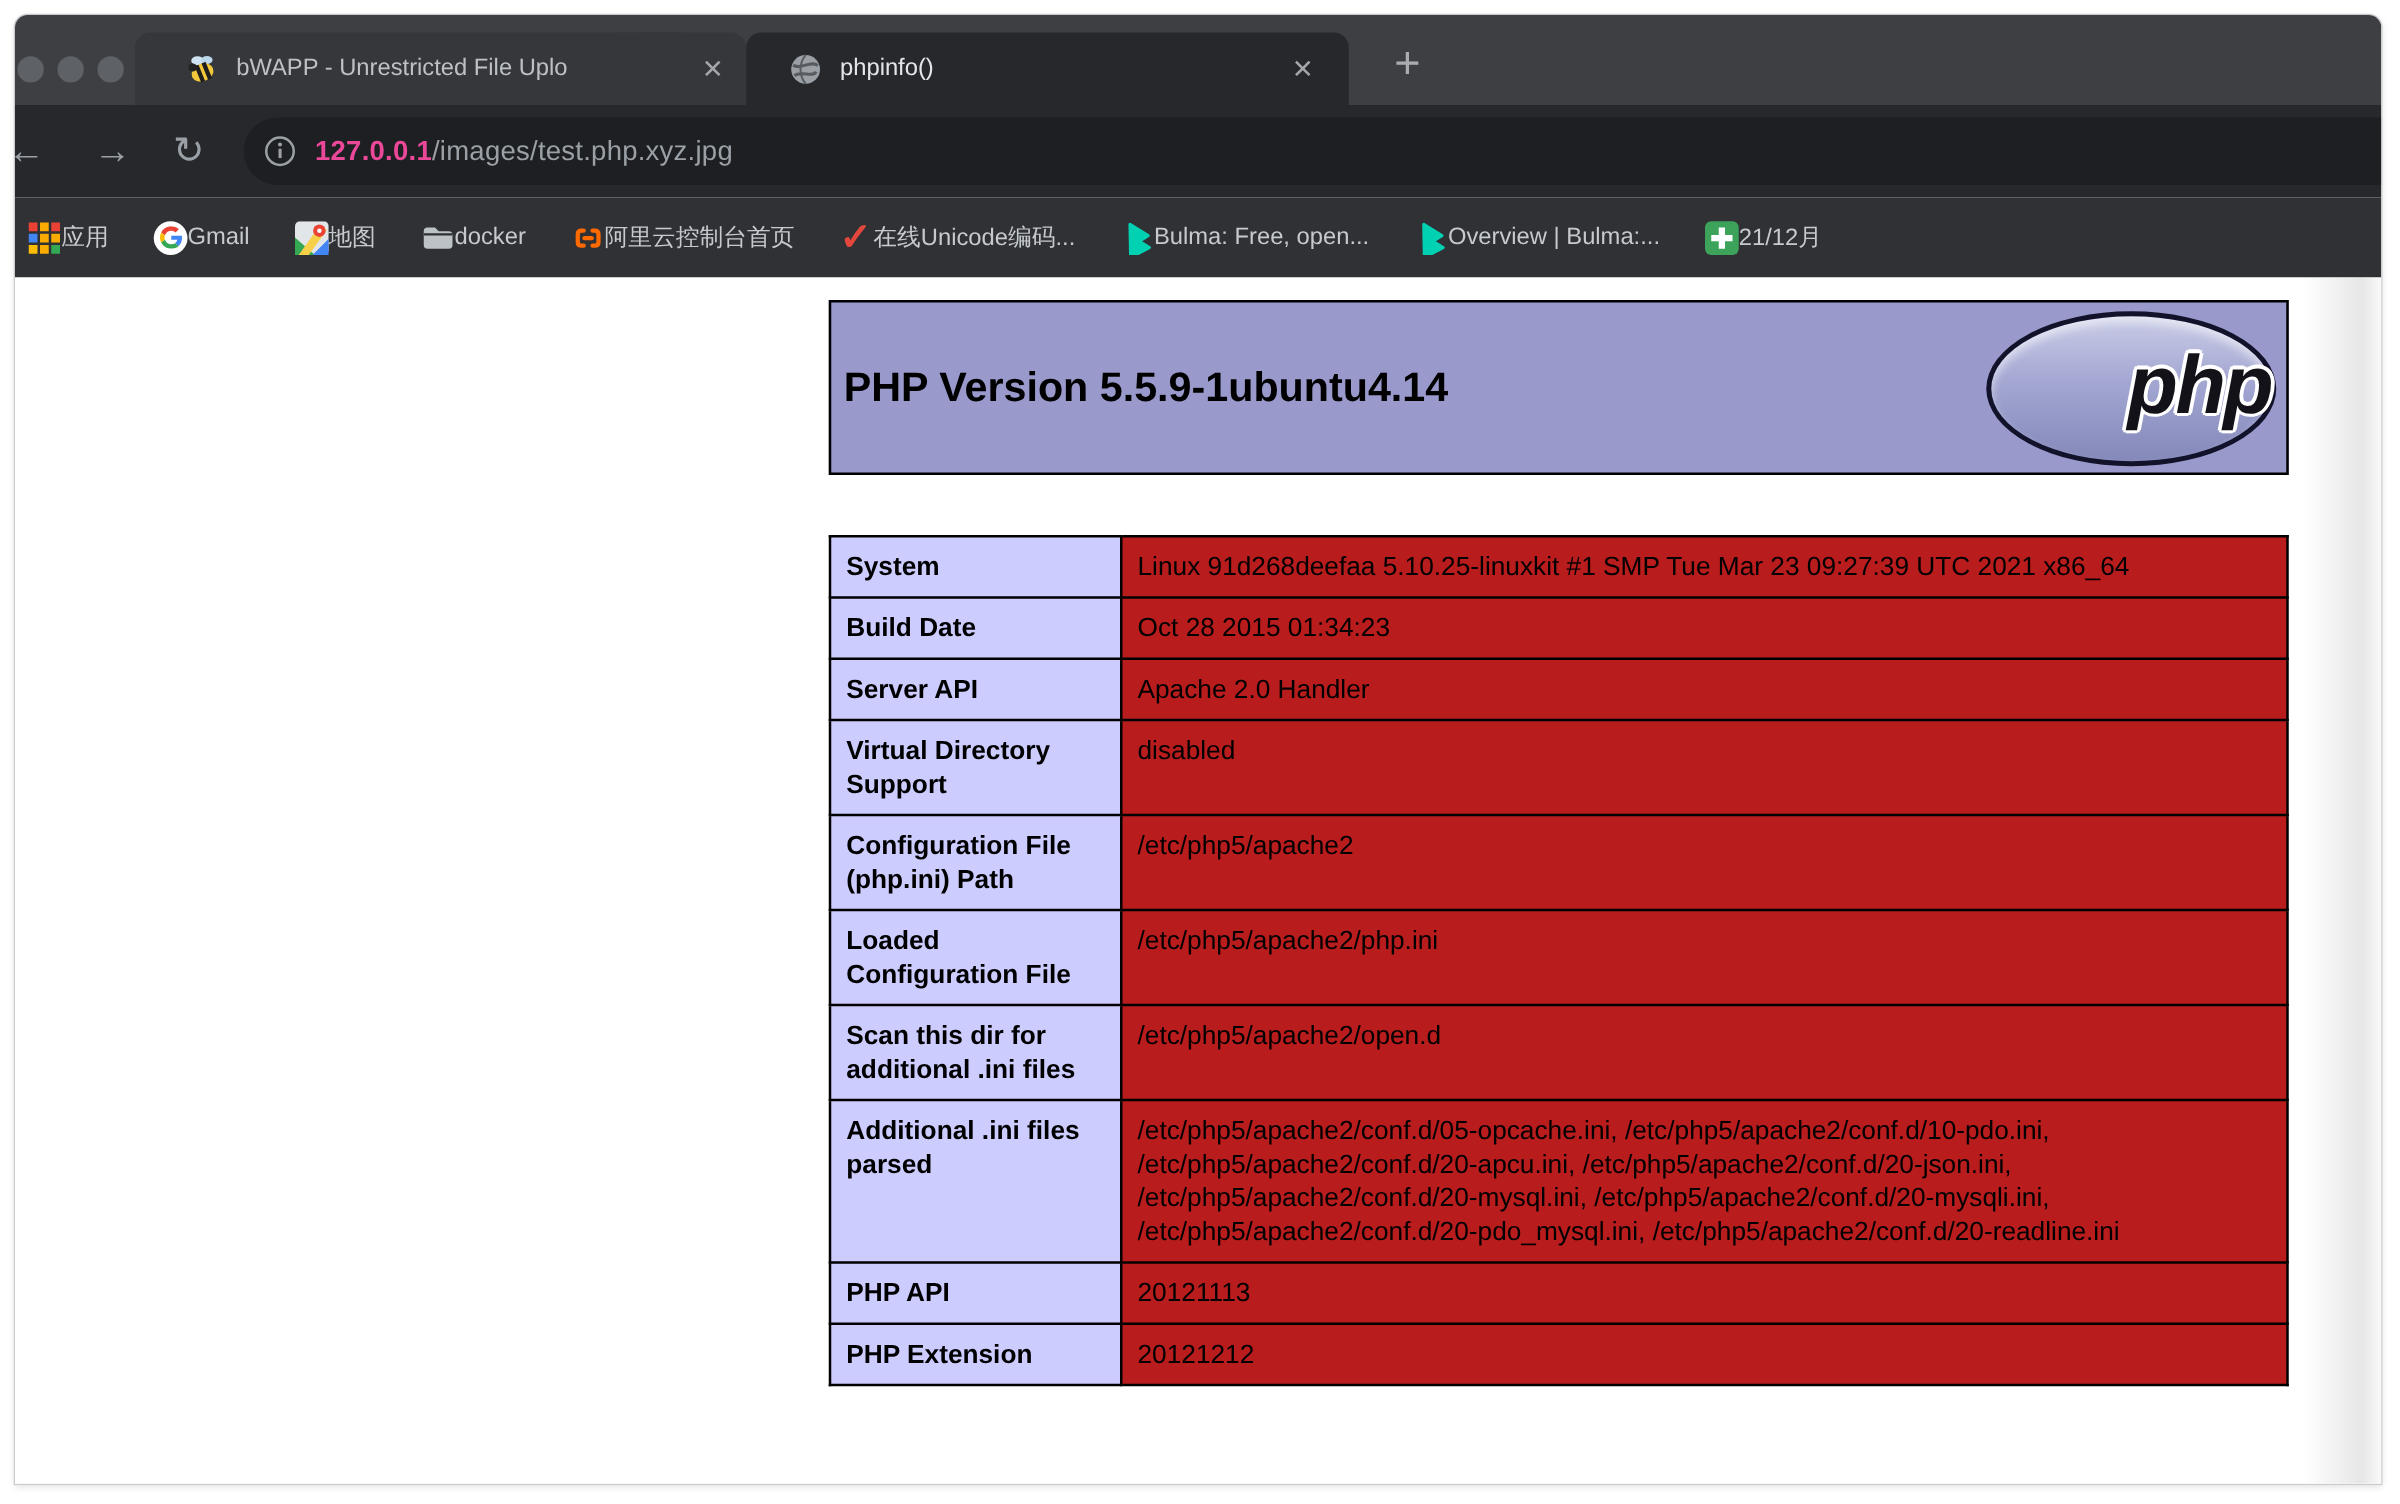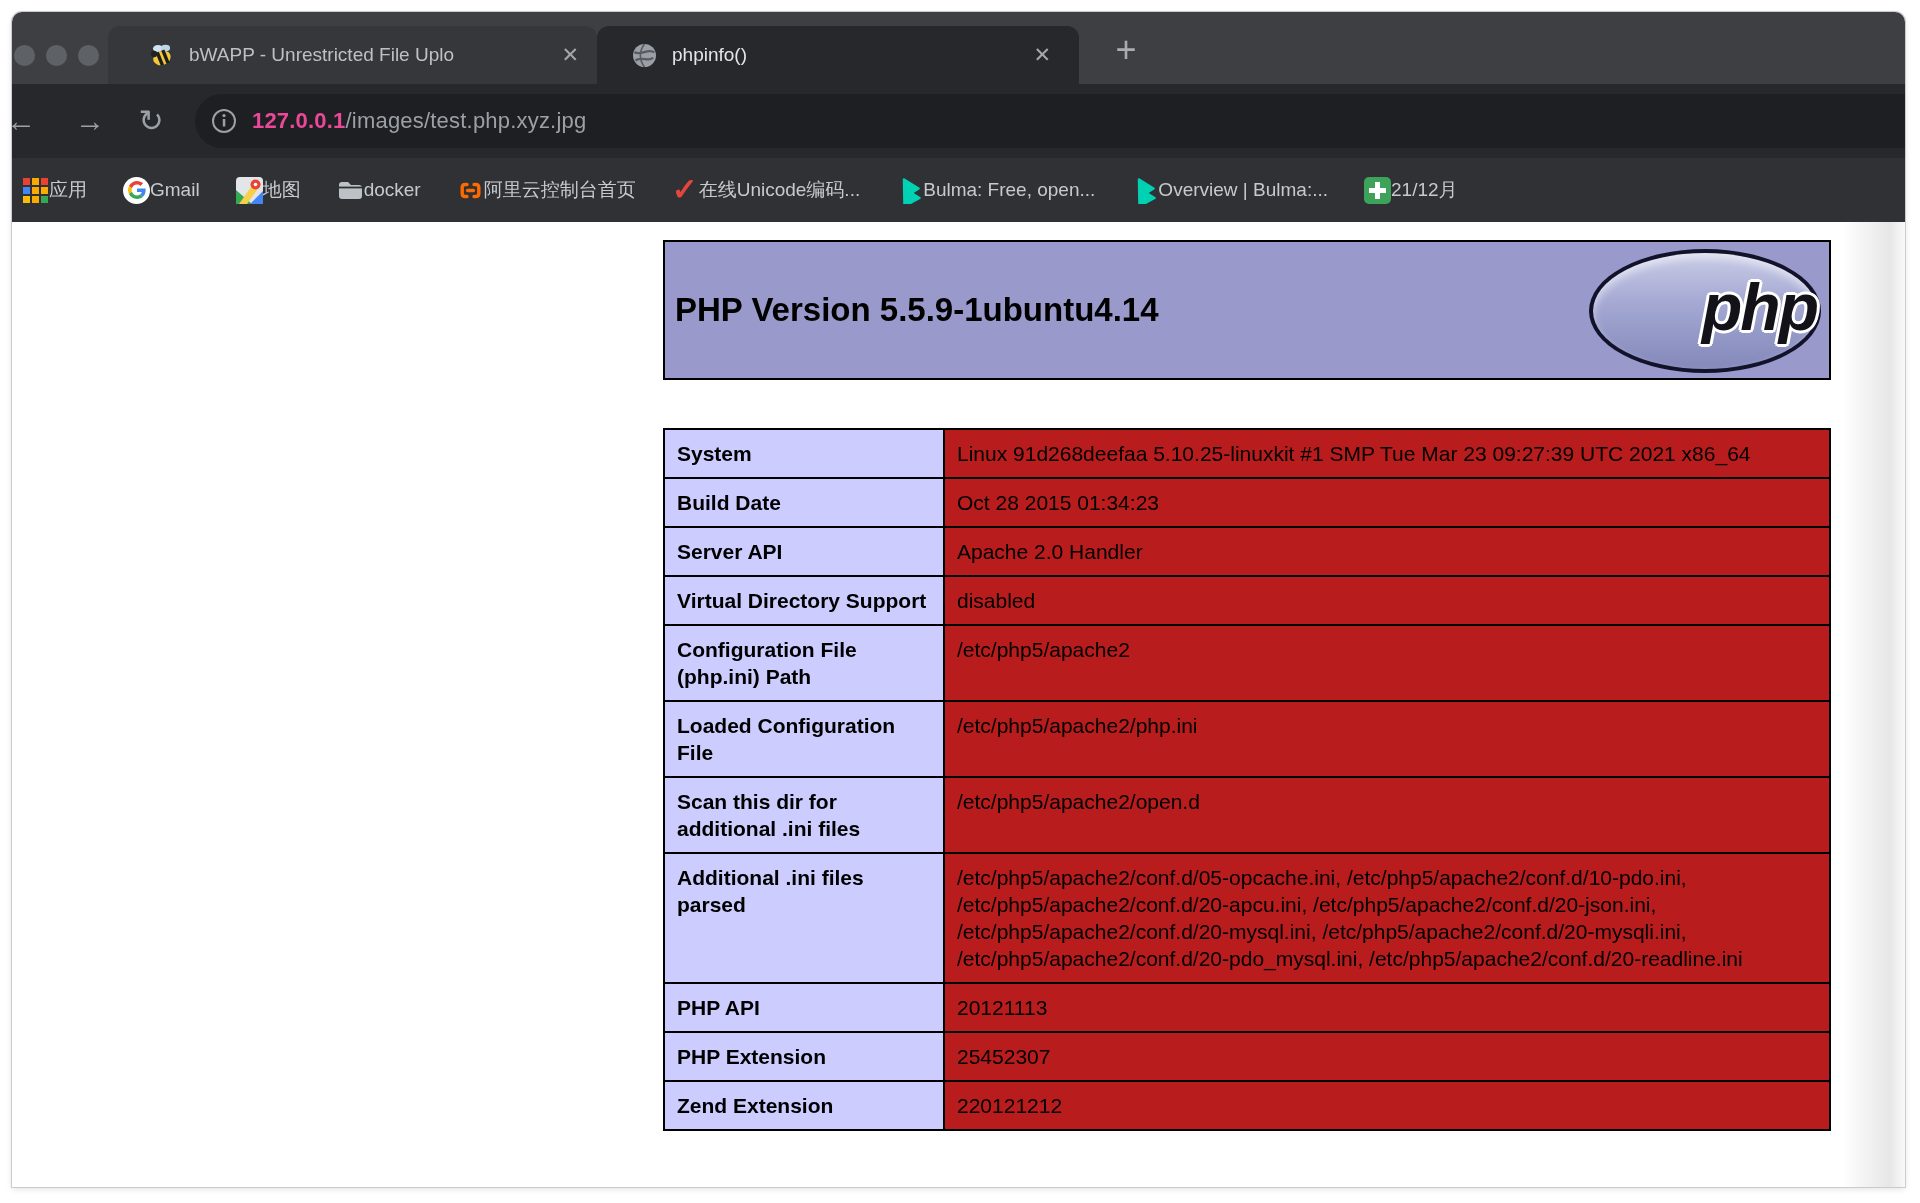--- a/index.html
+++ b/index.html
@@ -67,21 +67,21 @@
   .php-logo .ellipse { position:absolute; inset:0; border-radius:50%;
       background:linear-gradient(180deg,#c9cce6 0%, #a3a7d2 45%, #8488ba 100%);
       border:4px solid #12122a; display:flex; align-items:center; justify-content:flex-end;
       box-shadow: inset 0 5px 8px rgba(255,255,255,.55); }
   .php-logo .txt { font-size:66px; font-weight:bold; font-style:italic; color:#121218; letter-spacing:-2px; padding-bottom:8px;
       text-shadow:-3px 0 0 #fff, 3px 0 0 #fff, 0 -3px 0 #fff, 0 3px 0 #fff,
                   -2px -2px 0 #fff, 2px -2px 0 #fff, -2px 2px 0 #fff, 2px 2px 0 #fff; }
 
   table.info { width:100%; border-collapse:collapse; font-size:21px; line-height:27px; color:#000; }
   table.info th, table.info td { border:2px solid #000; padding:10px 12px; vertical-align:top; text-align:left; }
-  table.info th { background:#ccccff; width:280px; font-weight:bold; }
+  table.info th { background:#ccccff; width:233px; font-weight:bold; }
   table.info td { background:#b91c1c; font-weight:normal; }
 </style>
 </head>
 <body>
 
 <div class="window">
 
   <div class="tabstrip">
     <div class="traffic">
       <span class="dot"></span>
@@ -249,25 +249,21 @@
           <tr>
             <th>Additional .ini files parsed</th>
             <td>/etc/php5/apache2/conf.d/05-opcache.ini, /etc/php5/apache2/conf.d/10-pdo.ini, /etc/php5/apache2/conf.d/20-apcu.ini, /etc/php5/apache2/conf.d/20-json.ini, /etc/php5/apache2/conf.d/20-mysql.ini, /etc/php5/apache2/conf.d/20-mysqli.ini, /etc/php5/apache2/conf.d/20-pdo_mysql.ini, /etc/php5/apache2/conf.d/20-readline.ini</td>
           </tr>
           <tr>
             <th>PHP API</th>
             <td>20121113</td>
           </tr>
           <tr>
             <th>PHP Extension</th>
-            <td>25452307</td>
-          </tr>
-          <tr>
-            <th>Zend Extension</th>
-            <td>220121212</td>
+            <td>20121212</td>
           </tr>
         </tbody>
       </table>
     </div>
     <div class="scroll-shade"></div>
   </div>
 
 </div>
 
 </body></html>

